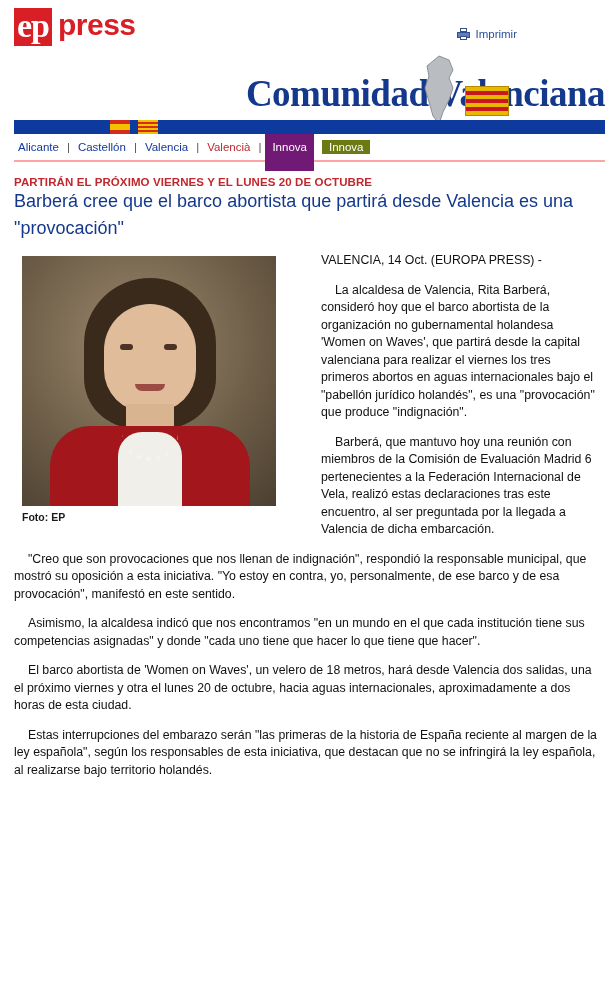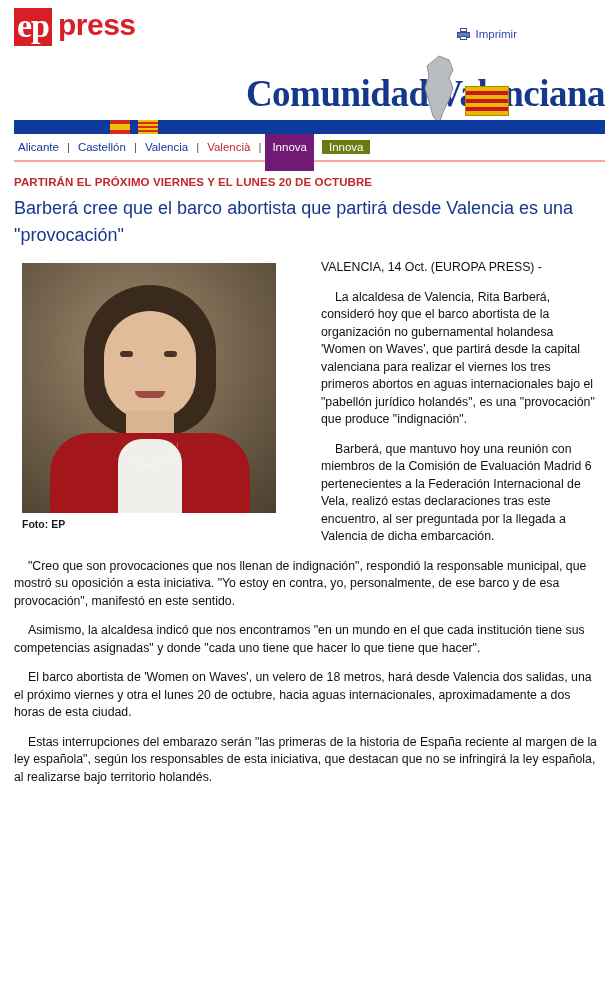--- a/index.html
+++ b/index.html
@@ -206,21 +206,20 @@
 
   
   .article {
     margin: 14px 18px 0 14px;
   }
   .kicker {
     color: #c1272d;
     font-weight: bold;
     font-size: 11.5px;
     letter-spacing: 0.1px;
-    margin-bottom: 7px;
   }
   .headline {
     color: #14398c;
     font-weight: normal;
     font-size: 18px;
     line-height: 27px;
     font-family: "Liberation Sans", sans-serif;
     margin: 0 0 10px 0;
   }
 

